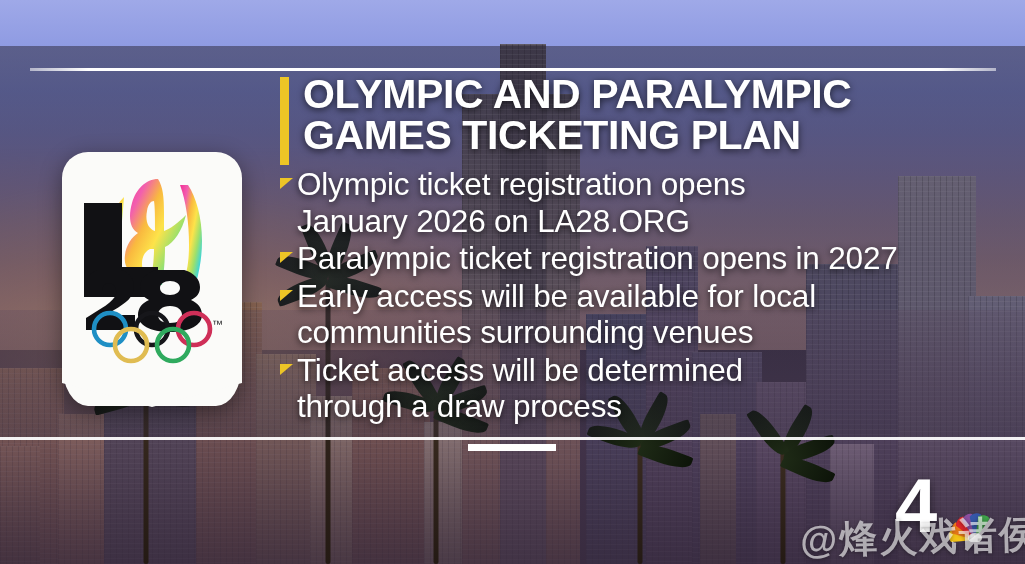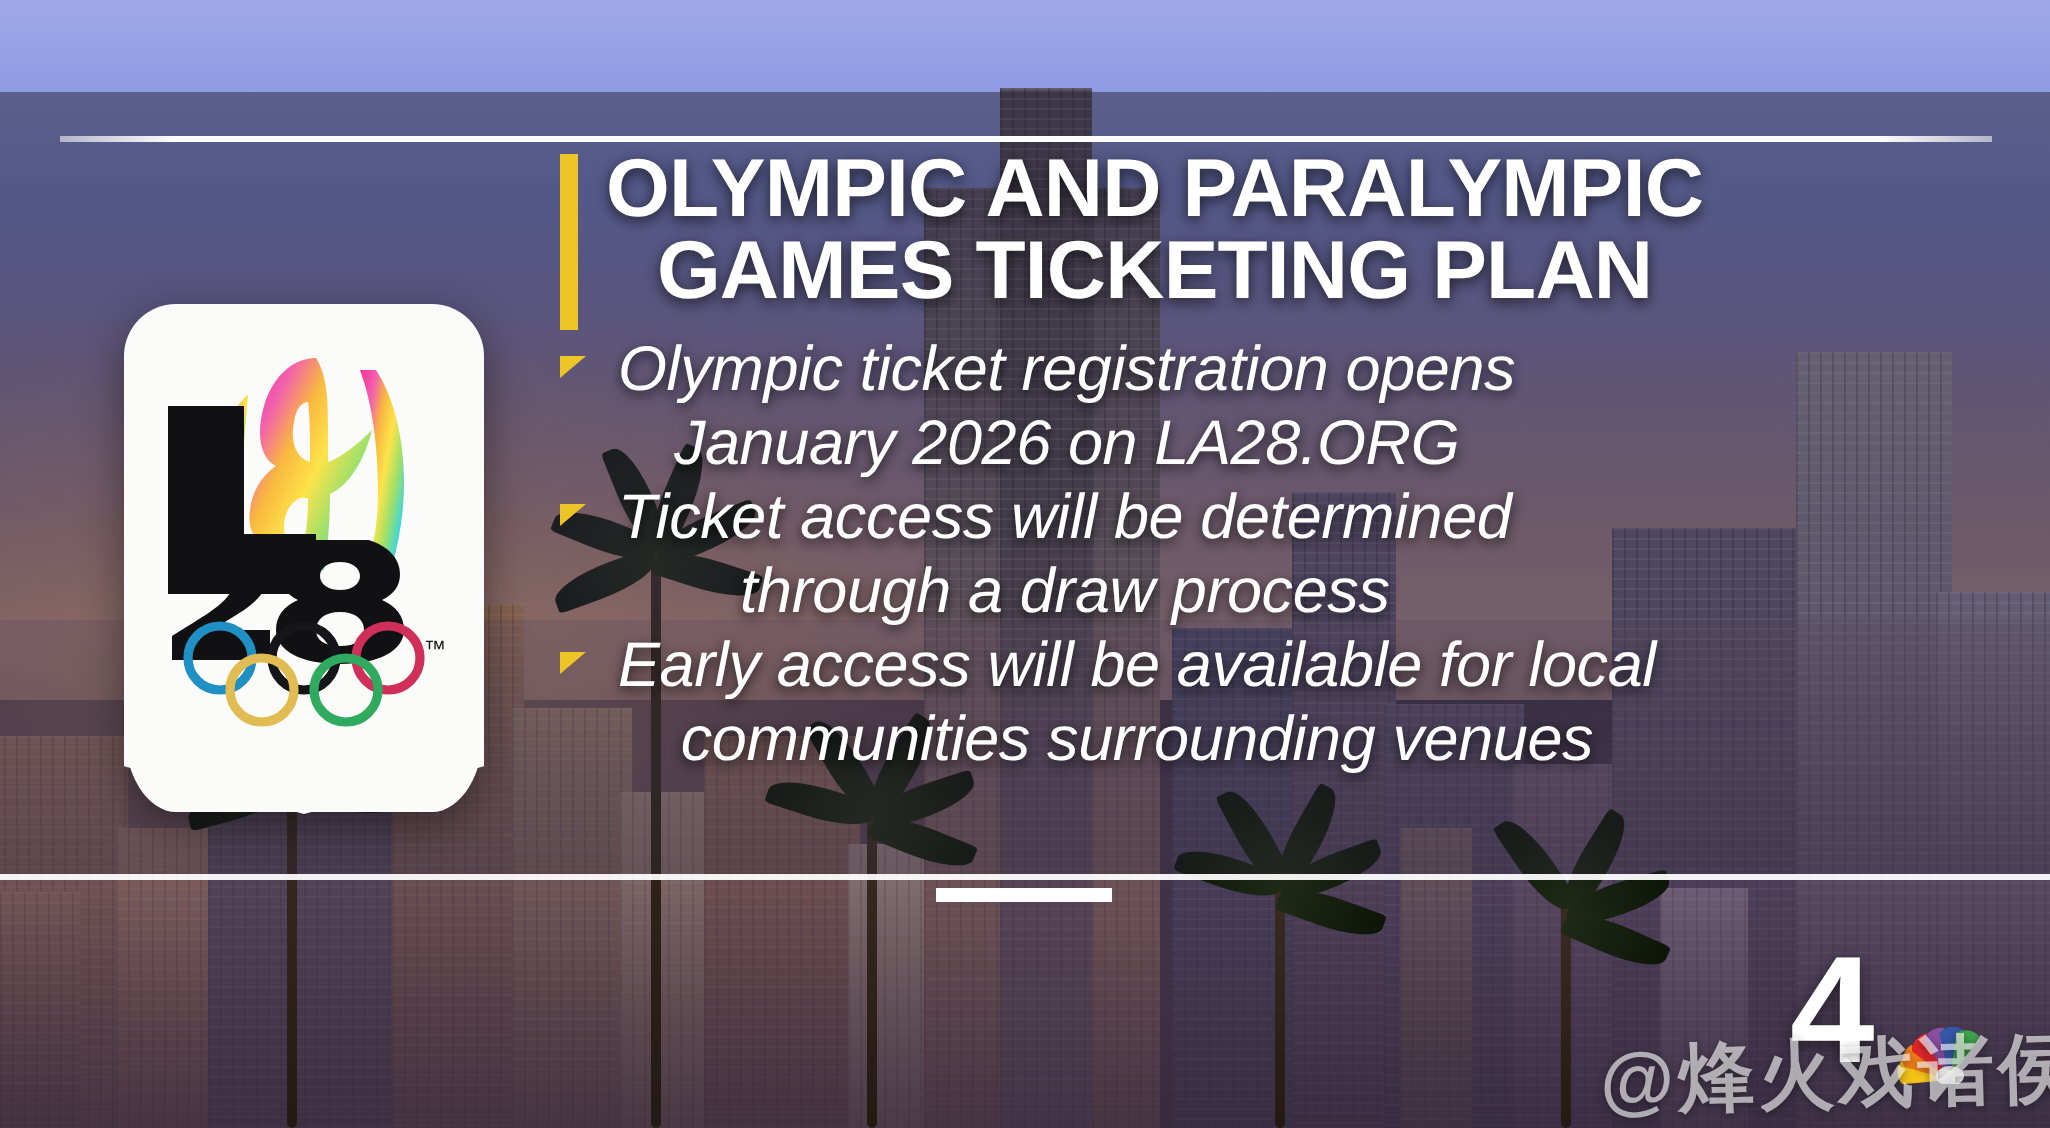--- a/index.html
+++ b/index.html
@@ -2,21 +2,20 @@
 <html><head>
 <meta charset="utf-8">
 <style>
   * { margin:0; padding:0; box-sizing:border-box; }
   html,body { width:1025px; height:564px; overflow:hidden; background:#000; }
   body { font-family:"Liberation Sans", sans-serif; }
 
   #stage {
     position:relative; width:1025px; height:564px; overflow:hidden;
     background:#2b2438;
-    text-align:center;
   }
 
   
   .bg { position:absolute; inset:0; overflow:hidden; }
 
   .sky {
     position:absolute; left:0; top:0; width:100%; height:62%;
     background:linear-gradient(180deg,
       #9fa9e8 0%, #8e9ae2 14%, #7e8bda 26%,
       #8083c9 38%, #8a7fb4 50%, #96809f 62%,
@@ -84,21 +83,21 @@
   .title-wrap { position:absolute; left:280px; top:74px; display:flex; gap:14px; }
   .title-bar { width:9px; height:88px; background:#edc526; flex:0 0 auto; margin-top:3px; }
   .title-text {
     color:#fff; font-weight:700; font-size:41px; line-height:.99;
     letter-spacing:-.4px; text-shadow:0 2px 7px rgba(0,0,0,.65);
     white-space:pre-line;
   }
 
   
   .bullets { position:absolute; left:280px; top:166px; width:700px; }
-  .bullet { position:relative; display:flex; gap:16px; margin-bottom:1px;font-style:italic; }
+  .bullet { position:relative; display:flex; gap:4px; margin-bottom:1px; }
   .tri {
     flex:0 0 auto; width:0; height:0; margin-top:12px;
     border-left:13px solid #edc526;
     border-bottom:11px solid transparent;
   }
   .btext {
     color:#fff; font-size:31.5px; line-height:1.16; font-weight:400;
     letter-spacing:-.2px; text-shadow:0 2px 6px rgba(0,0,0,.72);
     white-space:pre-line;
   }
@@ -242,27 +241,31 @@
   </div>
 
   <div class="bullets">
     <div class="bullet">
       <span class="tri"></span>
       <span class="btext">Olympic ticket registration opens
 January 2026 on LA28.ORG</span>
     </div>
     <div class="bullet">
       <span class="tri"></span>
-      <span class="btext">Ticket access will be determined
-through a draw process</span>
+      <span class="btext">Paralympic ticket registration opens in 2027</span>
     </div>
     <div class="bullet">
       <span class="tri"></span>
       <span class="btext">Early access will be available for local
 communities surrounding venues</span>
+    </div>
+    <div class="bullet">
+      <span class="tri"></span>
+      <span class="btext">Ticket access will be determined
+through a draw process</span>
     </div>
   </div>
 
   <div class="badge">
     <div class="badge-inner">
       <svg class="la-letters" viewBox="0 0 180 168">
         <defs>
           <linearGradient id="agrad" x1="0%" y1="8%" x2="100%" y2="92%">
             <stop offset="0%" stop-color="#f2379b"></stop>
             <stop offset="18%" stop-color="#f25fae"></stop>

